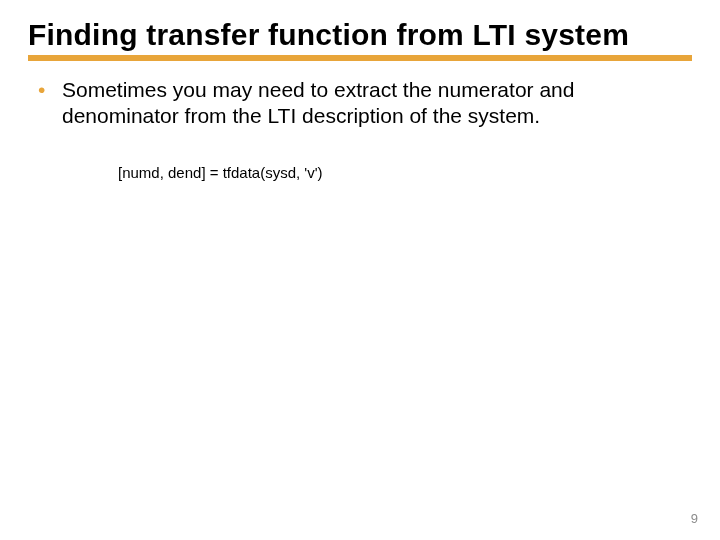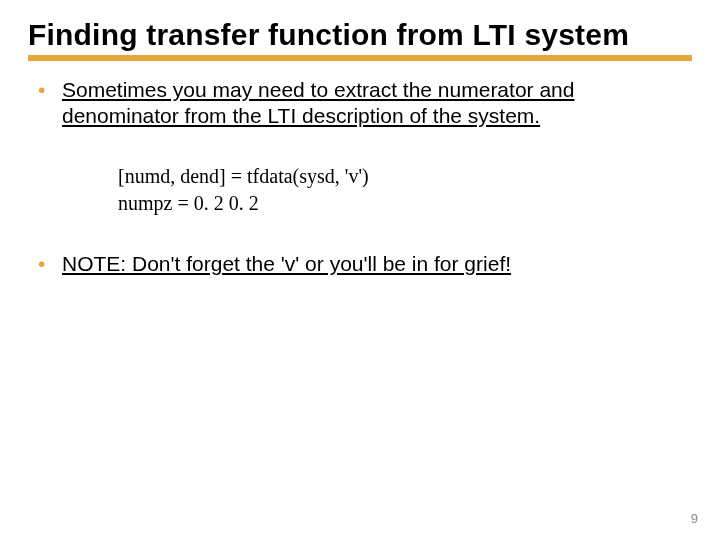--- a/index.html
+++ b/index.html
@@ -28,44 +28,42 @@
   }
   .title-underline {
     border-bottom: 6px solid #e8a53a;
     margin-top: 2px;
     margin-bottom: 16px;
   }
   ul.bullets {
     list-style: none;
     margin: 0;
     padding: 0;
-    text-decoration: underline;
   }
   ul.bullets > li {
     position: relative;
     padding-left: 34px;
     font-size: 21px;
     line-height: 1.25;
     margin-bottom: 6px;
   }
   ul.bullets > li::before {
     content: "•";
     position: absolute;
     left: 10px;
     top: 0;
     color: #e8a53a;
     font-size: 21px;
     line-height: 1.25;
   }
   .bold { font-weight: bold; }
   .code-block {
     margin: 34px 0 34px 90px;
-    font-size: 20px;
+    font-size: 15px;
     line-height: 1.35;
-    font-family: Liberation Serif, serif;
   }
   .page-num {
     position: absolute;
     right: 22px;
     bottom: 14px;
     font-size: 13px;
     color: #8c8c8c;
   }
 </style>
 </head>
@@ -75,22 +73,18 @@
 
   <h1 class="title">Finding transfer function from LTI system</h1>
   <div class="title-underline"></div>
 
   <ul class="bullets">
     <li>Sometimes you may need to extract the numerator and denominator from the LTI description of the system.</li>
   </ul>
 
   <div class="code-block">
     <div>[numd, dend] = tfdata(sysd, 'v')</div>
-    <div>numpz = 0. 2 0. 2</div>
   </div>
 
-  <ul class="bullets">
-    <li>NOTE: Don't forget the 'v' or you'll be in for grief!</li>
-  </ul>
 
   <div class="page-num">9</div>
 
 </div>
 
 </body></html>

